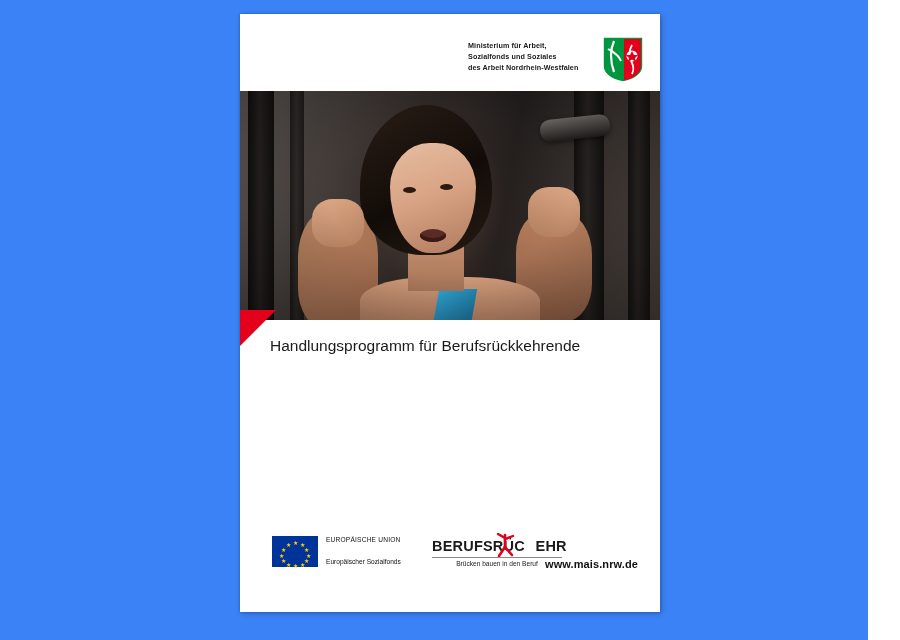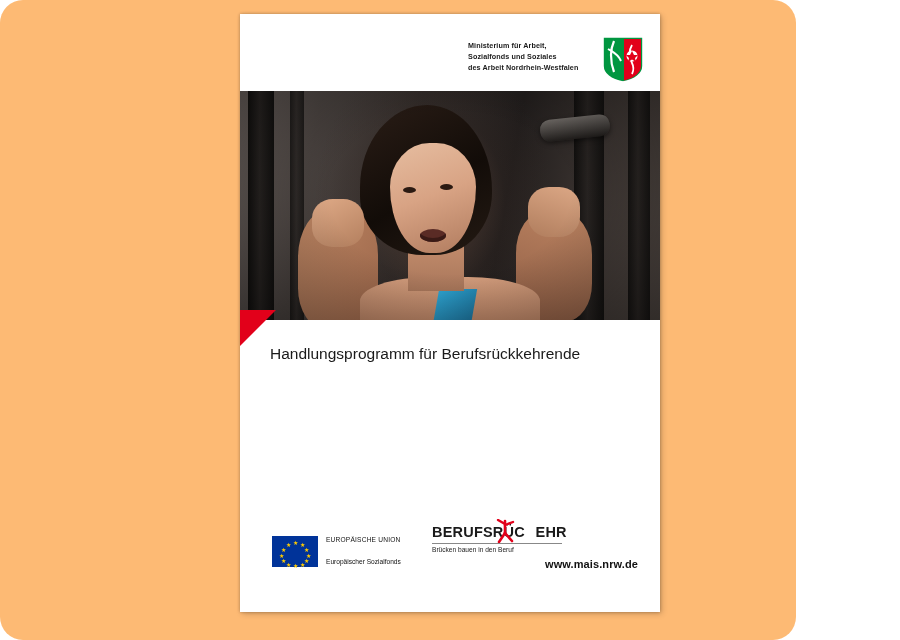--- a/index.html
+++ b/index.html
@@ -9,24 +9,23 @@
   body {
     width: 900px;
     height: 640px;
     background: #ffffff;
     font-family: "Liberation Sans", sans-serif;
     overflow: hidden;
   }
 
   .stage {
     position: relative;
-    width: 796px;
+    width: 868px;
     height: 640px;
-    background: #fdba74;
-    border-radius: 23px;
+    background: #3b82f6;
   }
 
   
   .cover {
     position: absolute;
     left: 240px;
     top: 14px;
     width: 420px;
     height: 598px;
     background: #ffffff;
@@ -232,21 +231,21 @@
     width: 370px;
   }
   .title-main {
     font-size: 16.5px;
     font-weight: bold;
     color: #111111;
     line-height: 1.35;
     letter-spacing: -0.1px;
   }
   .title-sub {
-    margin-top: 12px;
+    margin-top: 4px;
     font-size: 15.5px;
     font-weight: normal;
     color: #1a1a1a;
     line-height: 1.38;
   }
 
   
   .footer {
     position: absolute;
     left: 0;
@@ -281,22 +280,23 @@
     color: #111;
     line-height: 1.9;
     white-space: nowrap;
   }
   .eu-caption .l1 { letter-spacing: .2px; }
   .eu-caption .l2 { margin-top: 9px; }
 
   .brk-block {
     position: absolute;
     left: 192px;
-    top: 8px;
+    top: 22px;
     width: 130px;
+    text-align: center;
   }
   .brk-word {
     position: relative;
     font-size: 14.5px;
     font-weight: bold;
     color: #1a1a1a;
     letter-spacing: .2px;
     white-space: nowrap;
   }
   .brk-figure {

